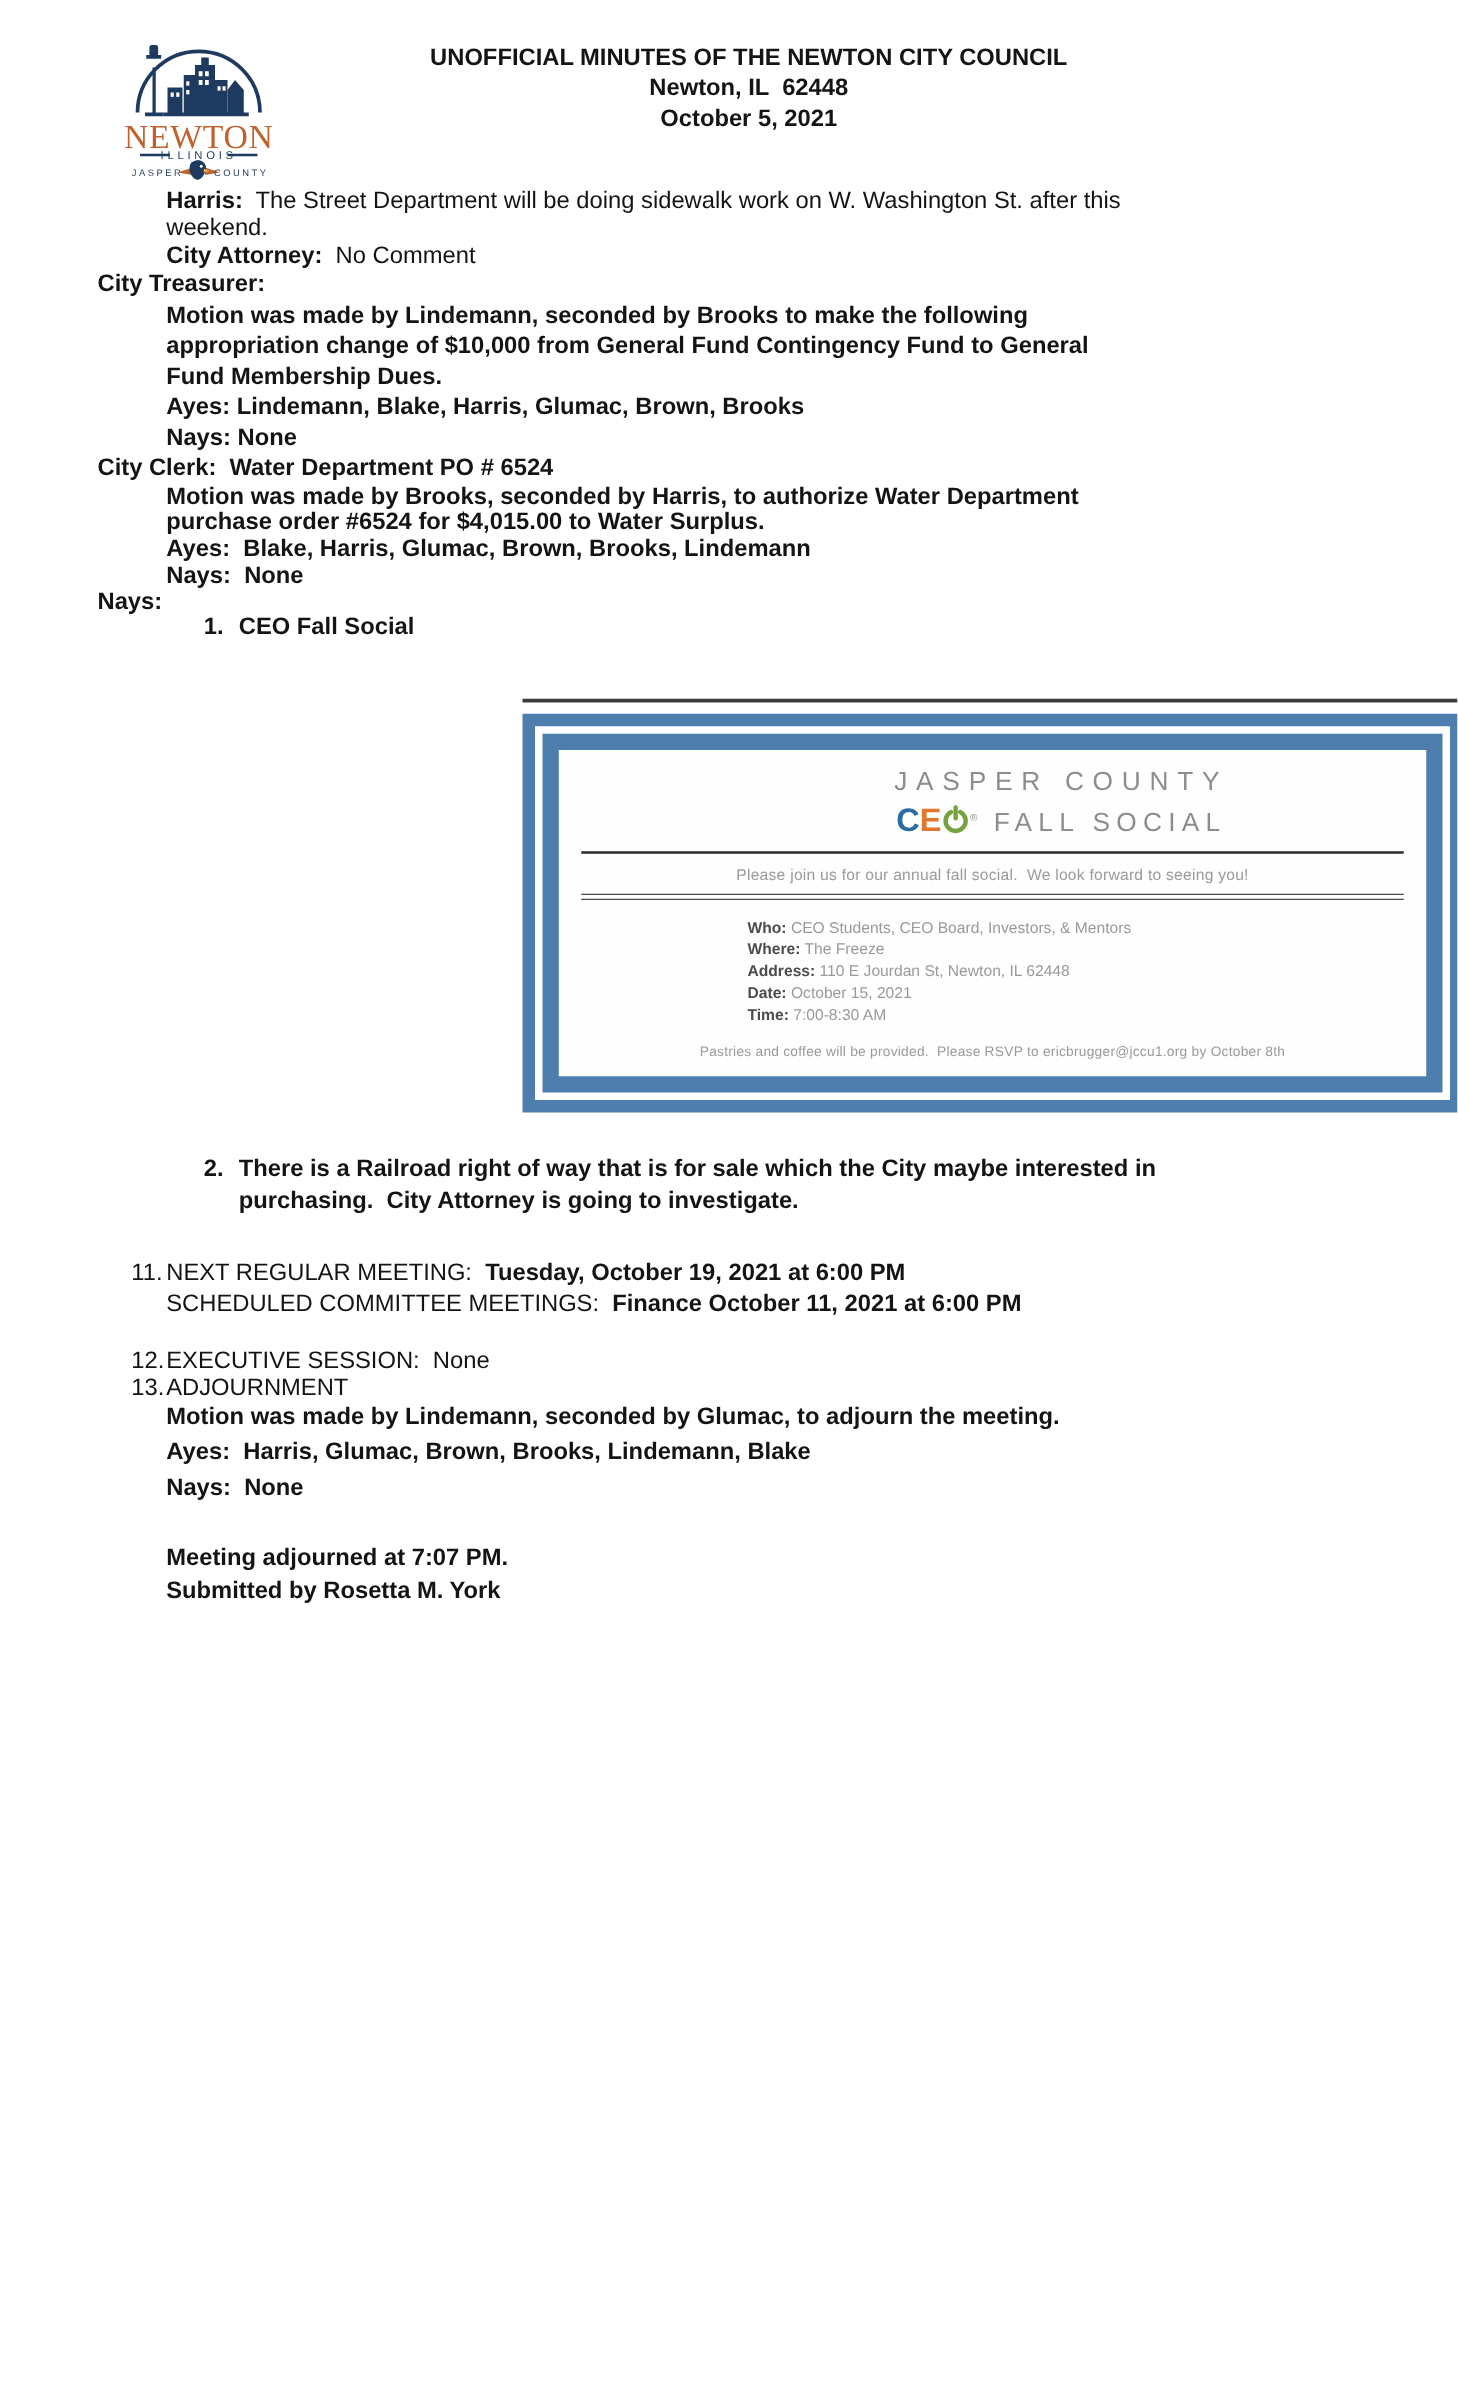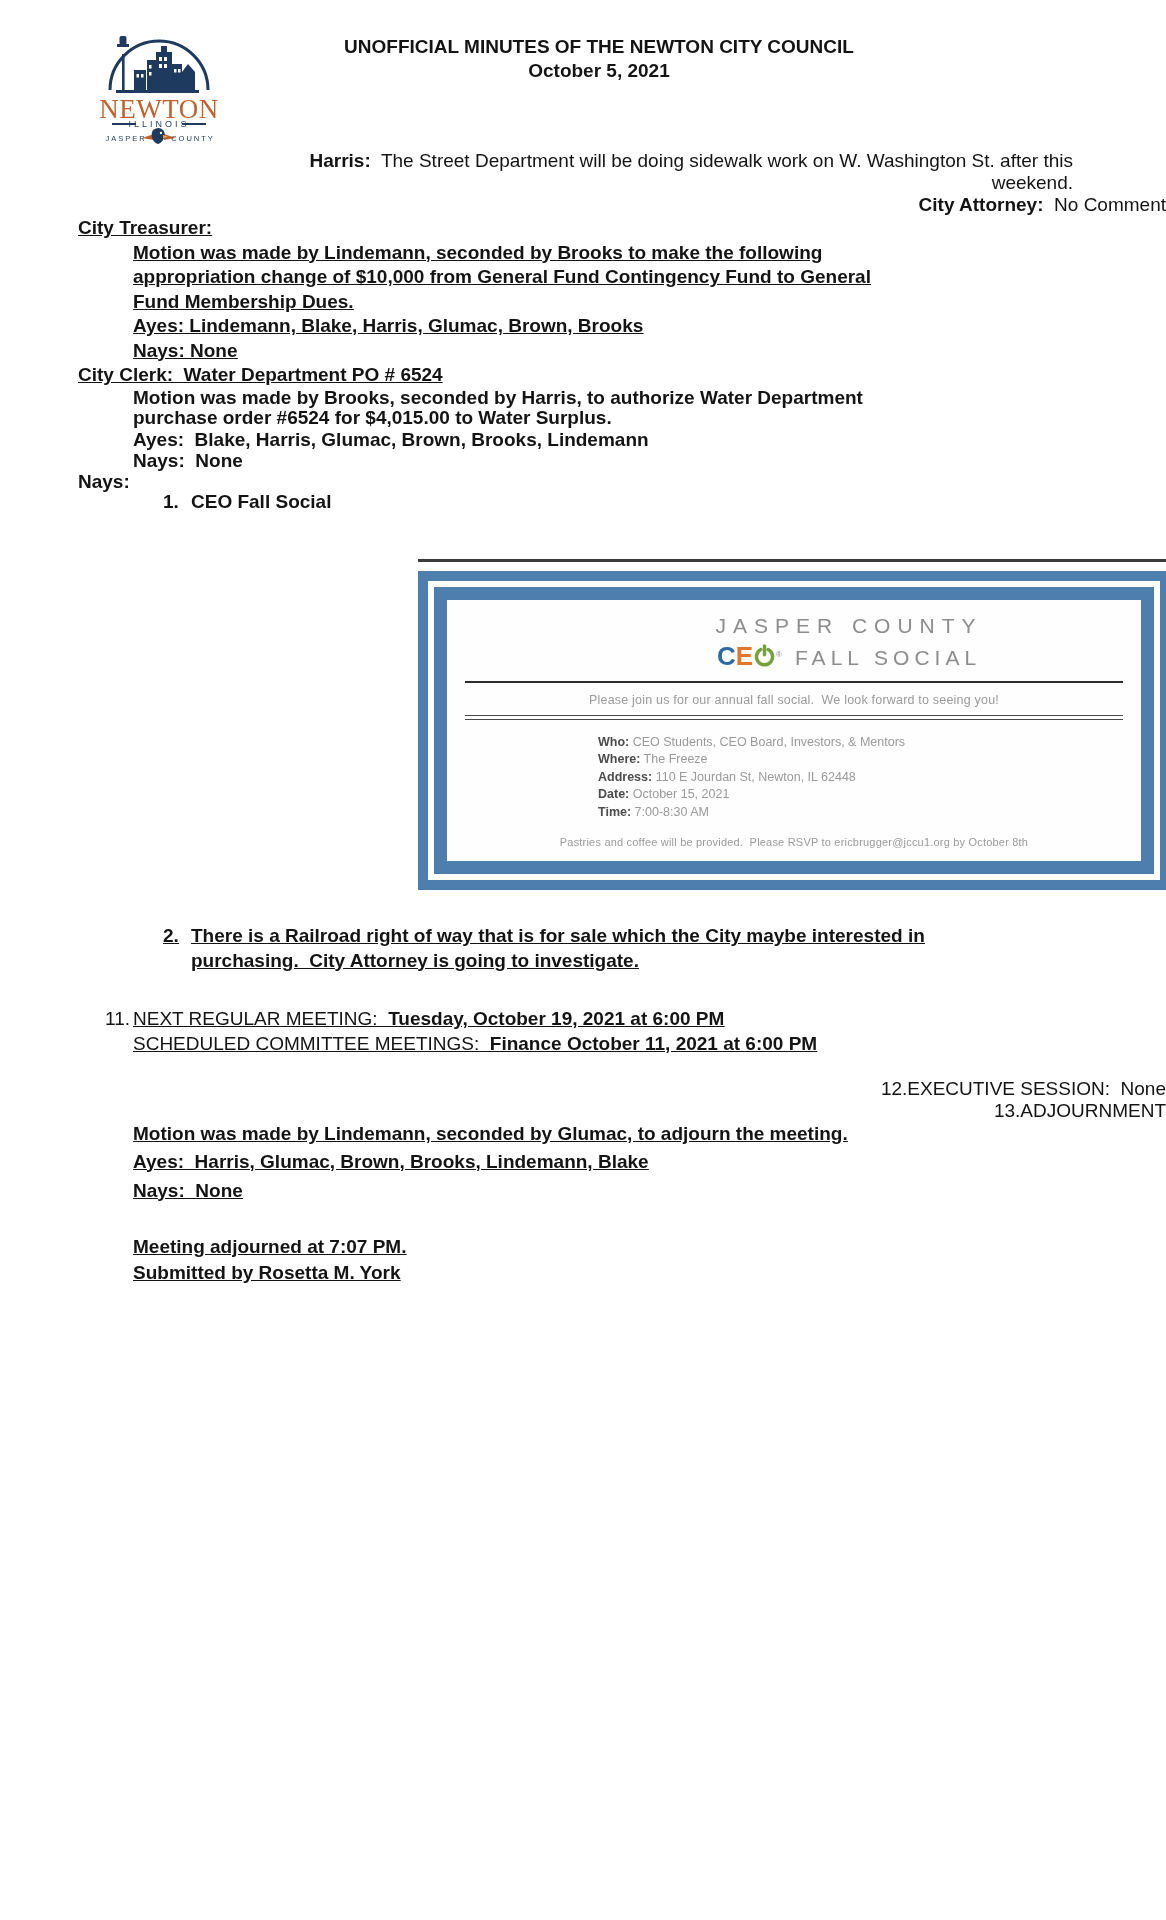--- a/index.html
+++ b/index.html
@@ -15,22 +15,22 @@
   .logo { position:absolute; left:98px; top:30px; width:122px; height:116px; }
   .lh-text { text-align:center; font-weight:700;margin-left:32px; }
   .lh-title { font-size:19px; line-height:25px; }
   .lh-line  { font-size:19px; line-height:24.5px; }
 
   
   .doc { margin-top:4px; font-size:19px; }
   .b { font-weight:700; }
   .ind0 { margin-left:78px; }
   .ind1 { margin-left:133px; }
-  .lh22 .line, .lh22 { line-height:22px;text-align:right; }
-  .lh24 .line, .lh24 { line-height:24.5px;text-decoration:underline; }
+  .lh22 .line, .lh22 { line-height:22px; }
+  .lh24 .line, .lh24 { line-height:24.5px; }
   .lh20 .line, .lh20 { line-height:20.5px; }
   .wrapblock { max-width:940px; }
 
   .numitem { display:flex; align-items:flex-start; }
   .numitem .num { flex:0 0 28px; }
   .item-sub { margin-left:163px; }
   .list11 { margin-left:105px; }
   .list11 .num2 { display:inline-block; width:28px; } .gap22 { height:22px; }
   .gap30 { height:30px; } .gap34 { height:34px; }
 
@@ -109,20 +109,21 @@
         <path d="M78 108 L66 104 L66 110 Z" fill="#c0622d"></path>
         <path d="M55 100 q6 -4 10 0 q3 3 1 8 q-2 5 -6 6 q-4 -1 -6 -6 q-1 -5 1 -8" fill="#1e3a5f"></path>
         <circle cx="63" cy="103" r="1.2" fill="#ffffff"></circle>
         <path d="M65 105 l5 1.5 l-5 1.5 Z" fill="#e2b44a"></path>
       </g>
       <text x="95" y="111" text-anchor="middle" font-family="Liberation Sans, sans-serif" font-size="7.5" letter-spacing="2" fill="#1e3a5f">COUNTY</text>
     </svg>
 
     <div class="lh-text">
       <div class="lh-title line">UNOFFICIAL MINUTES OF THE NEWTON CITY COUNCIL</div>
+      <div class="lh-line line">Newton, IL  62448</div>
       <div class="lh-line line">October 5, 2021</div>
     </div>
   </div>
 
   <div class="doc">
 
     <div class="ind1 lh22 wrapblock">
       <div class="line"><span class="b">Harris:</span><span>  The Street Department will be doing sidewalk work on W. Washington St. after this</span></div>
       <div class="line">weekend.</div>
     </div>

